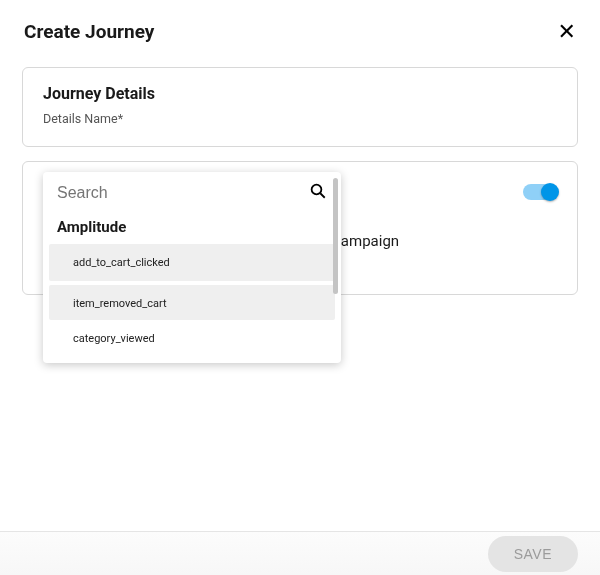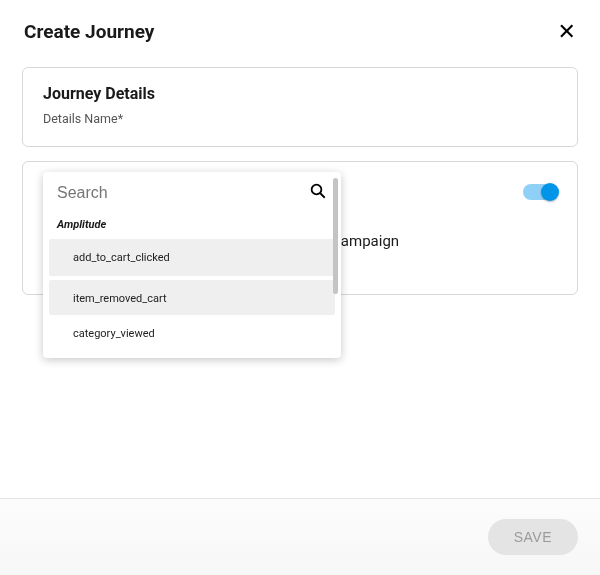--- a/index.html
+++ b/index.html
@@ -128,24 +128,23 @@
       font-size: 16px;
       color: #999;
       width: 80%;
       background: transparent;
     }
     .dd-search .mag {
       font-size: 18px;
       color: #000;
     }
     .dd-group {
-      font-size: 11px;
+      font-size: 15px;
       font-weight: 700;
       padding: 6px 22px 8px 14px;
-      font-style: italic;
     }
     .dd-item {
       font-size: 11px;
       padding: 12px 14px 12px 24px;
       margin: 0 6px 4px 6px;
       border-radius: 2px;
       cursor: pointer;
       color: #222;
     }
     .dd-item.selected {
@@ -154,21 +153,21 @@
     .dd-item.last {
       margin-bottom: 0;
       padding-bottom: 10px;
     }
 
     .footer {
       position: absolute;
       bottom: 0;
       left: 0;
       right: 0;
-      height: 77px;
+      height: 44px;
       border-top: 1px solid #e5e5e5;
       background: linear-gradient(#fcfcfc, #f7f7f7);
       display: flex;
       justify-content: flex-end;
       align-items: center;
       padding-right: 22px;
     }
     .save-btn {
       background: #e4e4e4;
       color: #9b9b9b;

